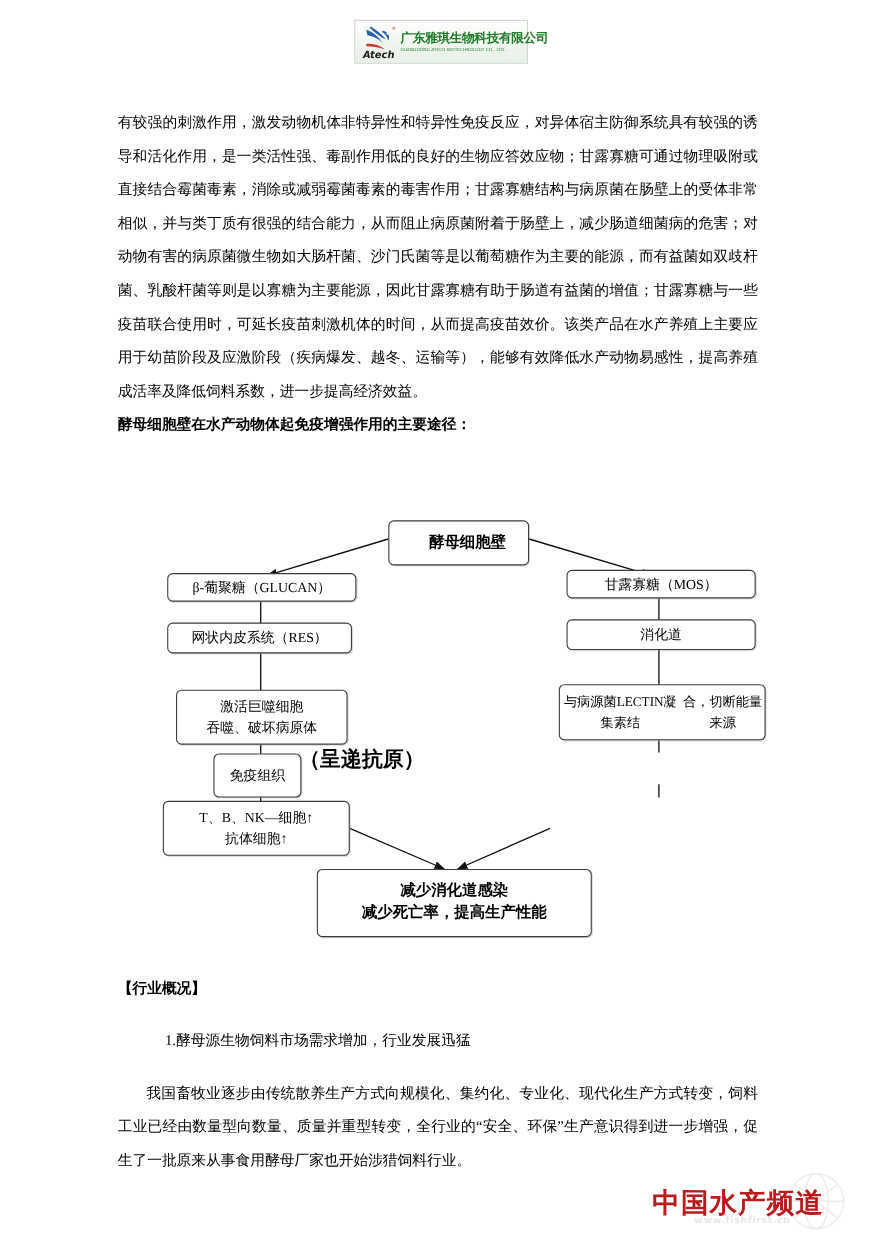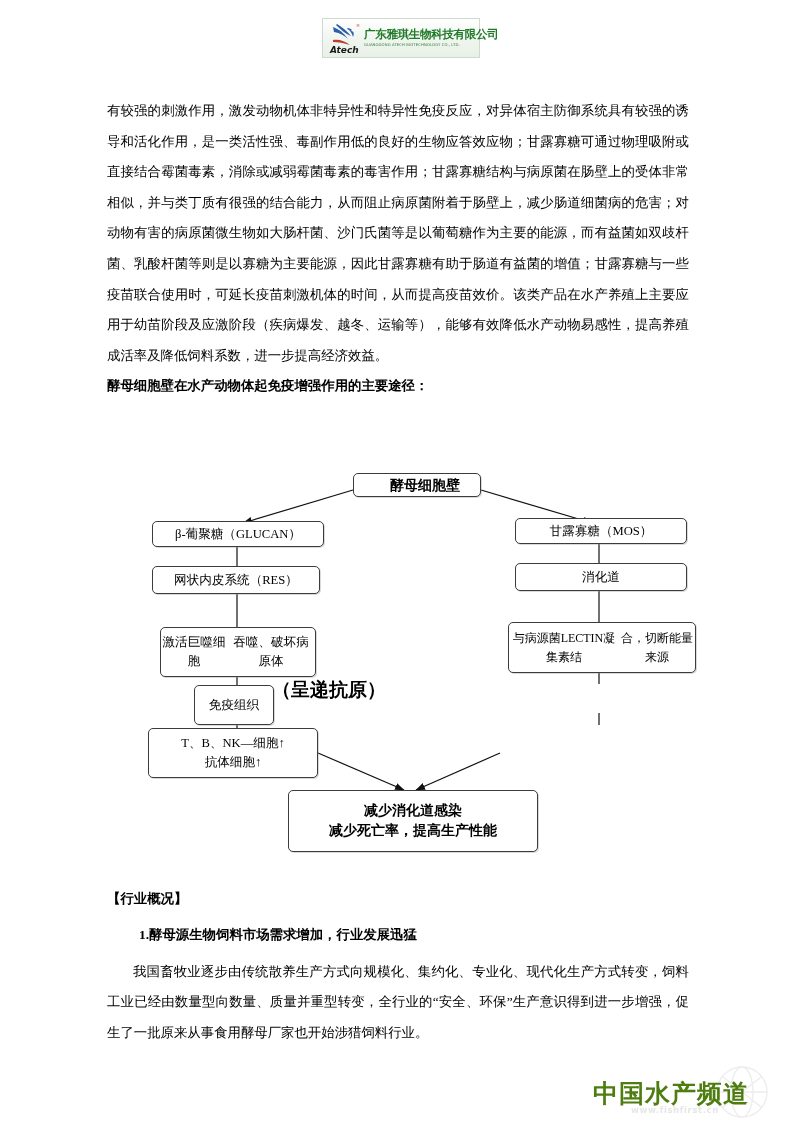--- a/index.html
+++ b/index.html
@@ -124,23 +124,23 @@
     width: 582px;
   }
   .bracket-head {
     font-size: 13.4px;
     font-weight: bold;
     line-height: 30px;
     margin: 0;
   }
   .sub-head {
     font-size: 13.4px;
-    font-weight: bold;
+    font-weight: normal;
     line-height: 30.6px;
-    margin: 6px;
+    margin: 17px;
     text-indent: 26px;
   }
   .para-indent {
     font-size: 13.4px;
     line-height: 30.6px;
     text-align: justify;
     text-justify: inter-ideograph;
     margin: 0;
     text-indent: 26px;
   }
@@ -154,21 +154,21 @@
     height: 60px;
     pointer-events: none;
   }
   .wm-text {
     position: absolute;
     left: 8px;
     top: 14px;
     font-family: "DejaVu Sans", sans-serif;
     font-size: 25px;
     font-weight: bold;
-    color: #4d7c0f;
+    color: #b91c1c;
     letter-spacing: 1px;
     white-space: nowrap;
   }
   .wm-url {
     position: absolute;
     left: 46px;
     top: 42px;
     font-family: "DejaVu Sans", sans-serif;
     font-size: 8.5px;
     font-weight: bold;
@@ -230,33 +230,33 @@
       <line x1="599" y1="89" x2="599" y2="109"></line>
       <line x1="599" y1="136" x2="599" y2="168"></line>
       <line x1="599" y1="218" x2="599" y2="229"></line>
       <line x1="599" y1="258" x2="599" y2="270"></line>
 
       <line x1="318" y1="298" x2="404" y2="335" marker-end="url(#ah)"></line>
       <line x1="500" y1="298" x2="416" y2="335" marker-end="url(#ah)"></line>
     </g>
   </svg>
 
-  <div class="node bold" style="left:353px; top:18px; width:128px; height:24px;padding-left:16px;">
+  <div class="node bold" style="left:353px; top:18px; width:128px; height:41px;padding-left:16px;">
     <span>酵母细胞壁</span>
   </div>
 
   <div class="node" style="left:152px; top:66px; width:172px; height:26px;">
     <span>β-葡聚糖（GLUCAN）</span>
   </div>
 
   <div class="node" style="left:152px; top:111px; width:168px; height:28px;">
     <span>网状内皮系统（RES）</span>
   </div>
 
-  <div class="node" style="left:160px; top:172px; width:156px; height:50px; flex-direction:row;">
+  <div class="node" style="left:160px; top:172px; width:156px; height:50px; flex-direction:column;">
     <span>激活巨噬细胞</span>
     <span>吞噬、破坏病原体</span>
   </div>
 
   <div class="annot" style="left:272px; top:222px;">（呈递抗原）</div>
 
   <div class="node" style="left:194px; top:230px; width:80px; height:40px;">
     <span>免疫组织</span>
   </div>
 

